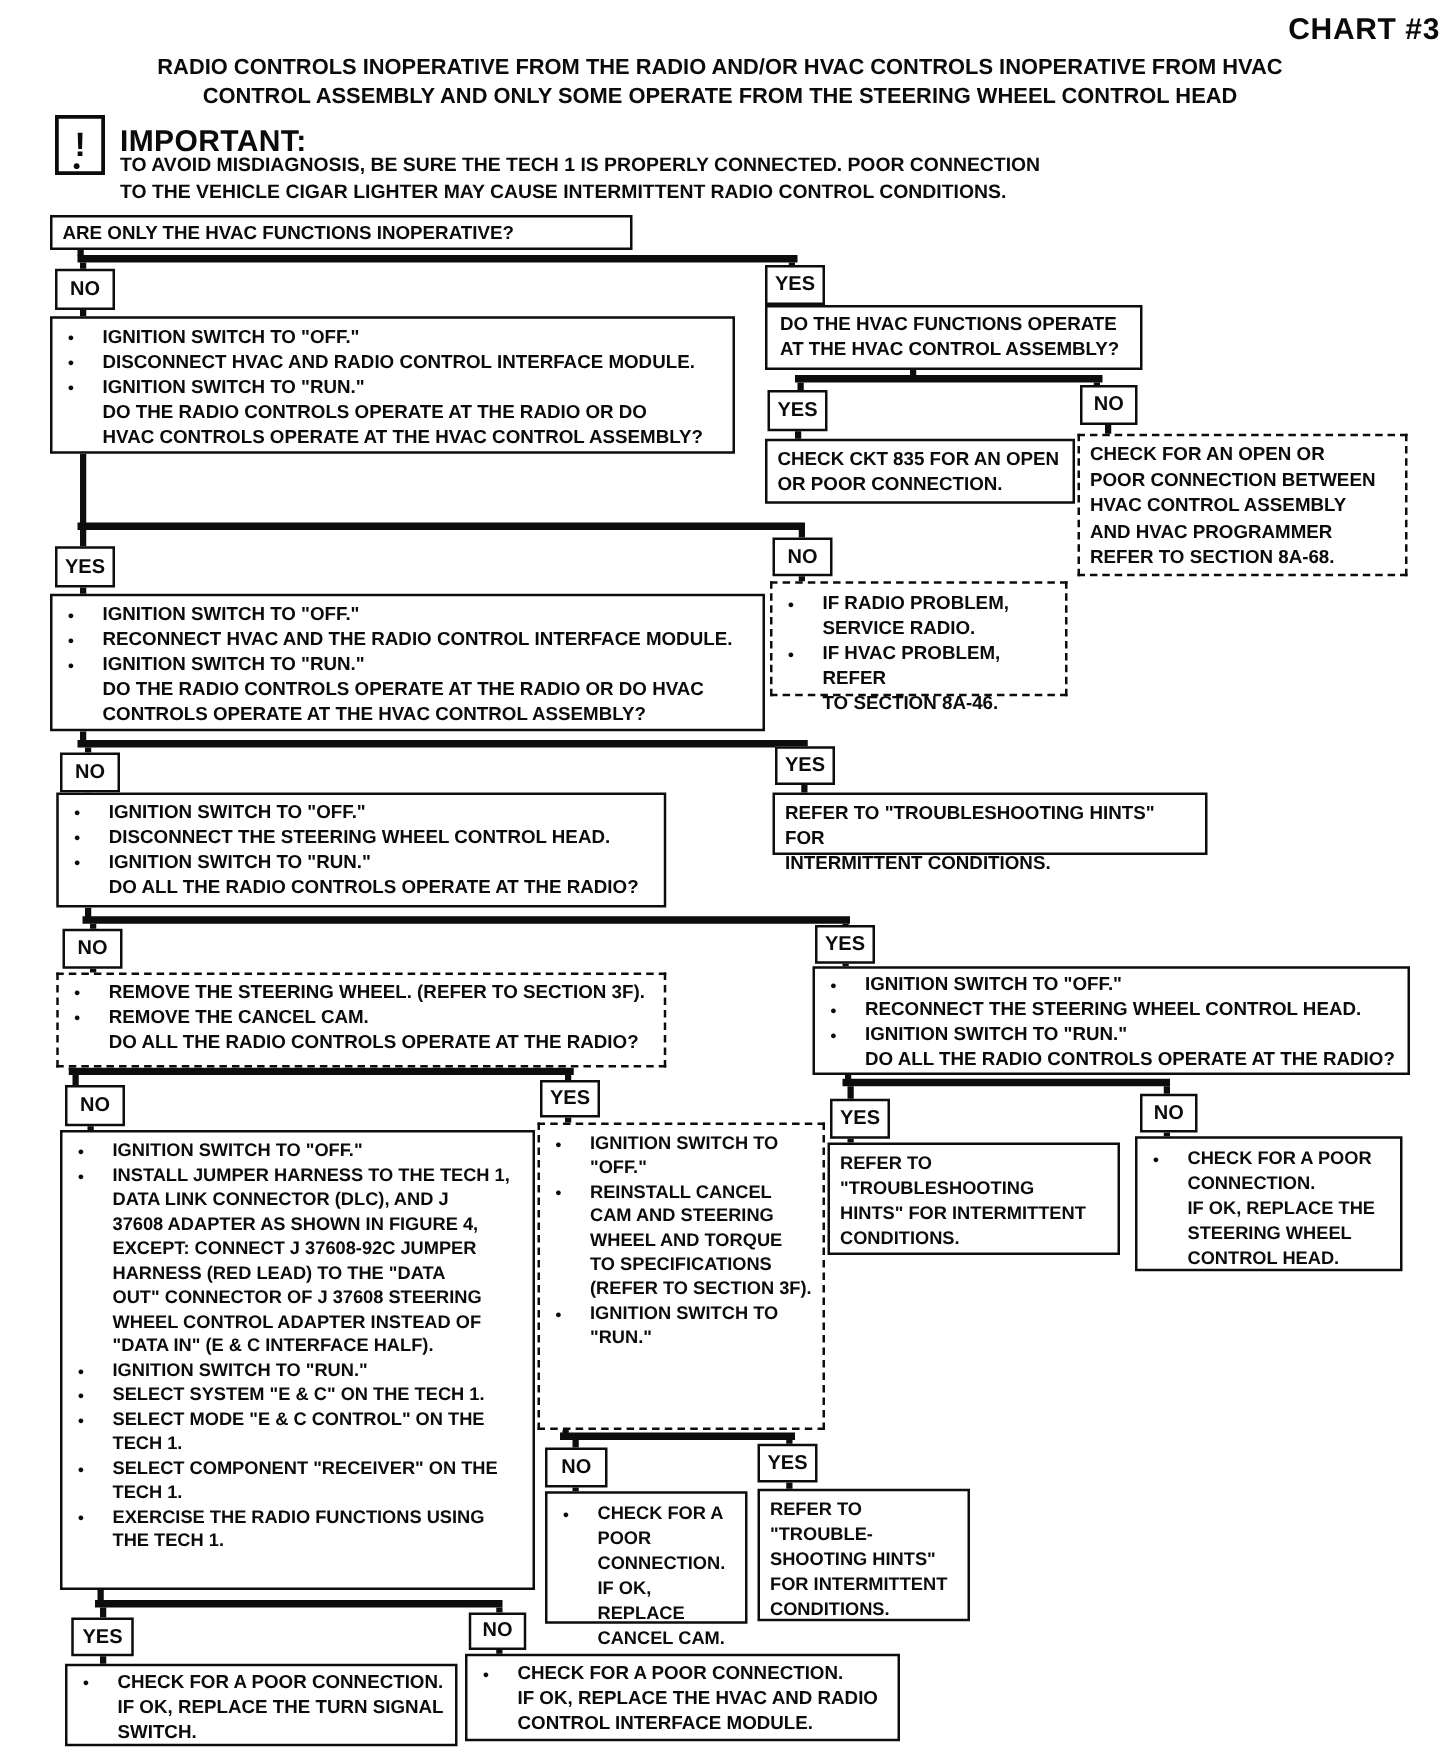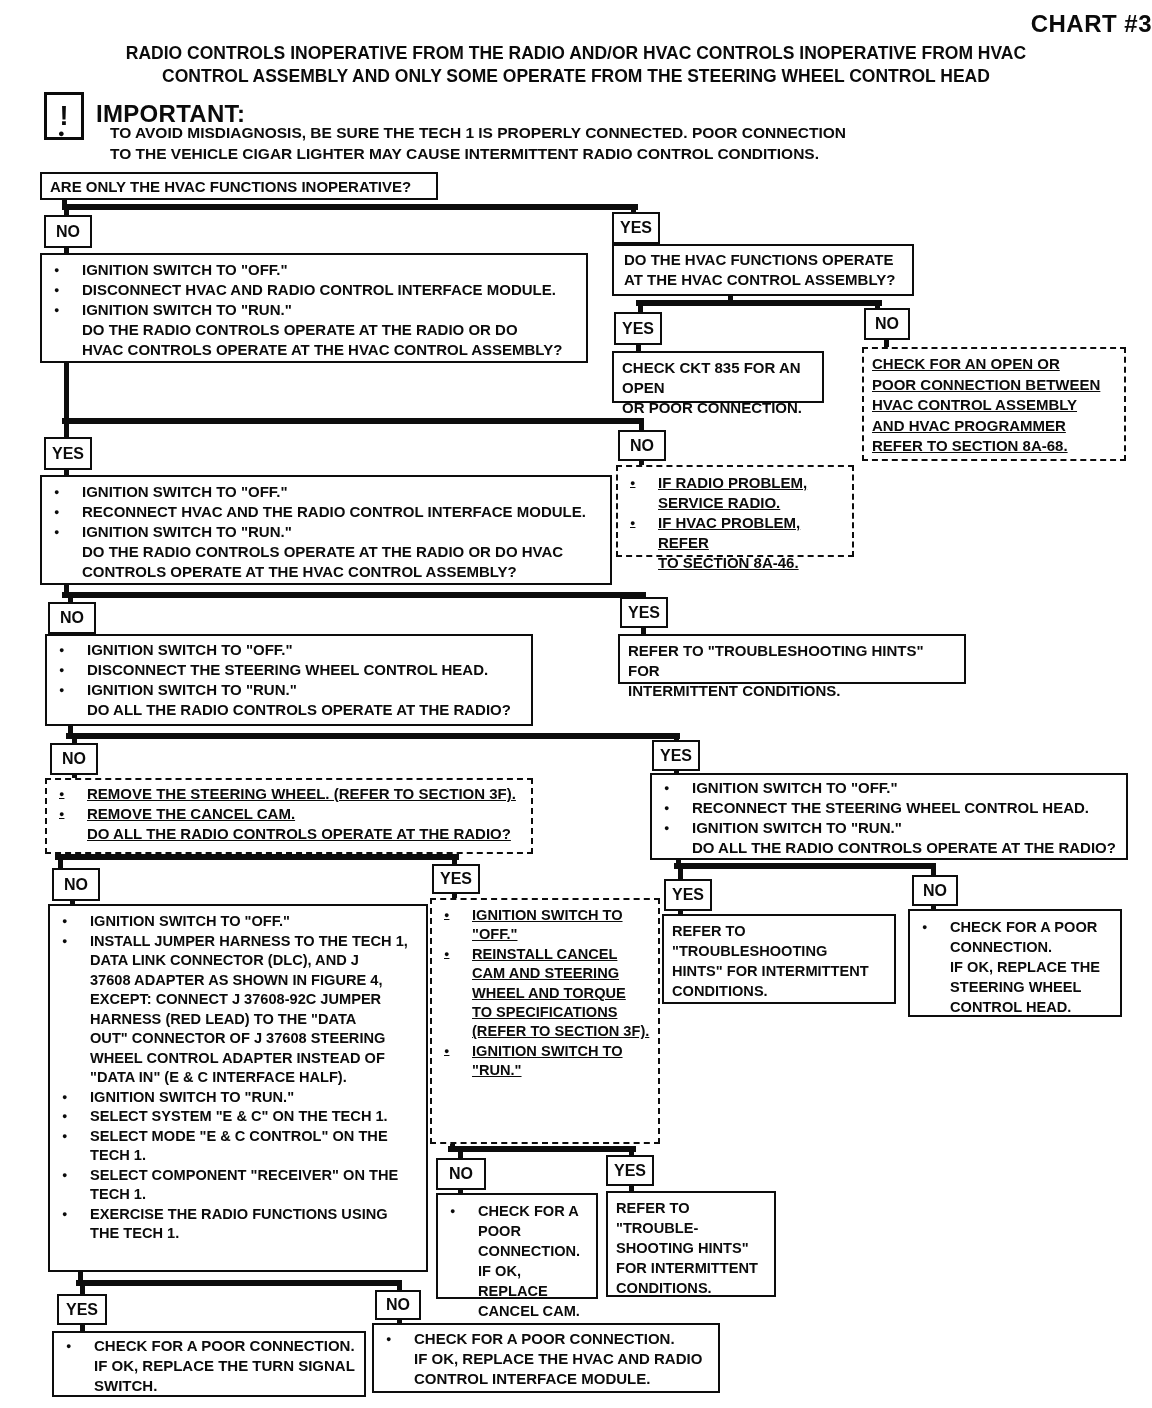--- a/index.html
+++ b/index.html
@@ -8,24 +8,24 @@
     font-family:"Liberation Sans",sans-serif;font-weight:700;color:#0b0b0b;
     margin:0 auto;overflow:hidden;
   }
   .hdr{position:absolute;white-space:pre-line;}
   .chart-title{left:0;top:10px;width:1152px;text-align:right;font-size:24px;letter-spacing:.5px;}
   .chart-subtitle{left:36px;top:42px;width:1080px;text-align:center;font-size:17.5px;line-height:23px;}
   .imp-icon{position:absolute;left:44px;top:92px;width:34px;height:42px;border:3px solid #0b0b0b;
     display:flex;align-items:center;justify-content:center;font-size:27px;background:#fff;}
   .imp-label{left:96px;top:100px;font-size:24px;letter-spacing:.3px;}
   .note-dot{left:58px;top:127px;font-size:11px;}
-  .imp-note{left:96px;top:122px;width:800px;font-size:15.5px;line-height:21px;margin-left:14px;}
+  .imp-note{left:96px;top:122px;width:800px;font-size:15.5px;line-height:21px;}
 
   .box,.lbl{position:absolute;background:#ffffff;border:2.5px solid #0d0d0d;box-sizing:border-box;z-index:2;}
-  .box.dashed{border-style:dashed;text-decoration:underline;}
+  .box.dashed{border-style:dashed;}
   .lbl{display:flex;align-items:center;justify-content:center;font-size:16px;z-index:3;}
   .plain{white-space:pre-line;padding:5px 8px;font-size:15px;line-height:20px;}
   .lines{padding:6px 6px 4px 12px;font-size:15px;line-height:20px;}
   .line{display:flex;}
   .bdot{flex:0 0 28px;width:28px;font-size:9px;}
   .ltxt{flex:1;white-space:pre-line;}
   .conn{position:absolute;background:#0d0d0d;z-index:1;}
 </style>
 </head>
 <body>
@@ -34,21 +34,21 @@
 
   <div class="hdr chart-title">CHART #3</div>
   <div class="hdr chart-subtitle">RADIO CONTROLS INOPERATIVE FROM THE RADIO AND/OR HVAC CONTROLS INOPERATIVE FROM HVAC
 CONTROL ASSEMBLY AND ONLY SOME OPERATE FROM THE STEERING WHEEL CONTROL HEAD</div>
   <div class="imp-icon">!</div>
   <div class="hdr imp-label">IMPORTANT:</div>
   <div class="hdr note-dot">●</div>
   <div class="hdr imp-note">TO AVOID MISDIAGNOSIS, BE SURE THE TECH 1 IS PROPERLY CONNECTED.  POOR CONNECTION
 TO THE VEHICLE CIGAR LIGHTER MAY CAUSE INTERMITTENT RADIO CONTROL CONDITIONS.</div>
 
-  <div class="box plain" style="left:40px;top:172px;width:398px;height:28px;padding:3px 8px">ARE ONLY THE HVAC FUNCTIONS INOPERATIVE?</div>
+  <div class="box plain" style="left:40px;top:172px;width:466px;height:28px;padding:3px 8px">ARE ONLY THE HVAC FUNCTIONS INOPERATIVE?</div>
   <div class="lbl" style="left:44px;top:215px;width:48px;height:33px">NO</div>
   <div class="lbl" style="left:612px;top:212px;width:48px;height:32px">YES</div>
 
   <div class="box lines" style="left:40px;top:253px;width:548px;height:110px;padding-top:5px">
       <div class="line">
         <span class="bdot">●</span>
         <span class="ltxt">IGNITION SWITCH TO "OFF."</span>
       </div>
       <div class="line">
         <span class="bdot">●</span>
@@ -62,21 +62,21 @@
         <span class="bdot"></span>
         <span class="ltxt">DO THE RADIO CONTROLS OPERATE AT THE RADIO OR DO
 HVAC CONTROLS OPERATE AT THE HVAC CONTROL ASSEMBLY?</span>
       </div>
     </div>
 
   <div class="box plain" style="left:612px;top:244px;width:302px;height:52px;padding:4px 10px">DO THE HVAC FUNCTIONS OPERATE
 AT THE HVAC CONTROL ASSEMBLY?</div>
   <div class="lbl" style="left:614px;top:312px;width:48px;height:33px">YES</div>
   <div class="lbl" style="left:864px;top:308px;width:46px;height:32px">NO</div>
-  <div class="box plain" style="left:612px;top:351px;width:212px;height:52px">CHECK CKT 835 FOR AN OPEN
+  <div class="box plain" style="left:612px;top:351px;width:248px;height:52px">CHECK CKT 835 FOR AN OPEN
 OR POOR CONNECTION.</div>
   <div class="box dashed plain" style="left:862px;top:347px;width:264px;height:114px;line-height:20.5px">CHECK FOR AN OPEN OR
 POOR CONNECTION BETWEEN
 HVAC CONTROL ASSEMBLY
 AND HVAC PROGRAMMER
 REFER TO SECTION 8A-68.</div>
 
   <div class="lbl" style="left:44px;top:437px;width:48px;height:33px">YES</div>
   <div class="lbl" style="left:618px;top:430px;width:48px;height:31px">NO</div>
   <div class="box dashed lines" style="left:616px;top:465px;width:238px;height:92px">

